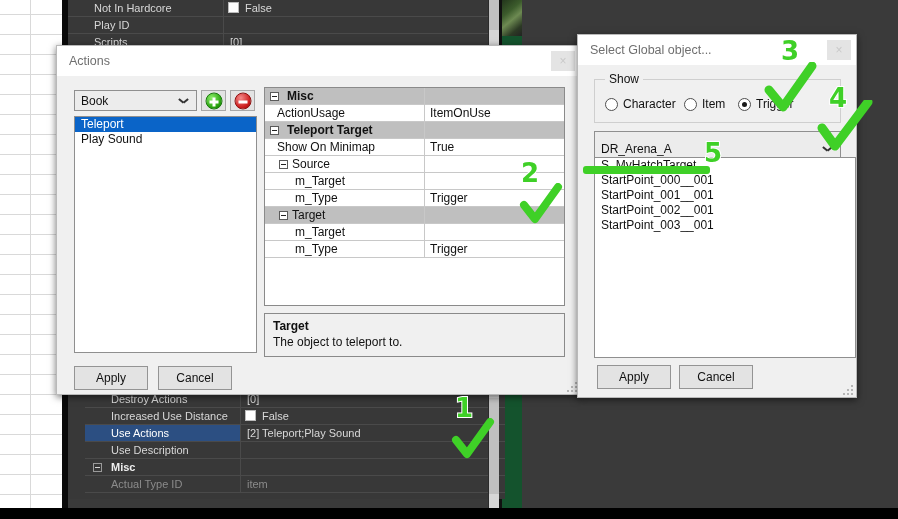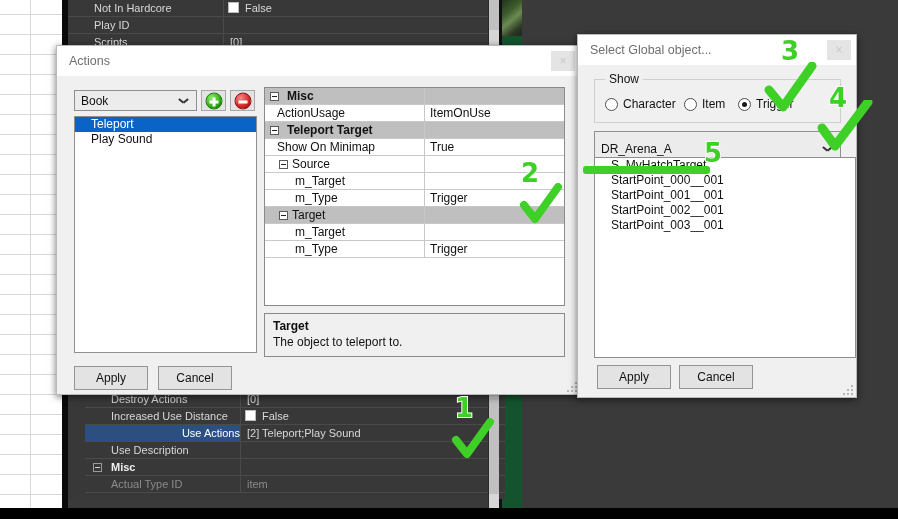--- a/index.html
+++ b/index.html
@@ -15,21 +15,21 @@
   .photo-patch{position:absolute;left:500px;top:0;width:22px;height:36px;
       background:linear-gradient(140deg,#20311a 0%,#3c5c2c 35%,#6d8a52 55%,#2c3a24 80%,#222 100%);}
 
   
   .pgrid{position:absolute;background:#383838;overflow:hidden;}
   .pgrid .row{position:relative;height:17px;box-sizing:border-box;border-bottom:1px solid #4a4a4a;}
   .pgrid .lbl{position:absolute;left:0;top:0;width:155px;height:16px;line-height:16px;
       padding-left:26px;box-sizing:border-box;color:#d8d8d8;font-size:11px;white-space:nowrap;overflow:hidden;}
   .pgrid .val{position:absolute;left:156px;top:0;right:0;height:16px;line-height:16px;
       padding-left:6px;box-sizing:border-box;color:#d8d8d8;font-size:11px;white-space:nowrap;overflow:hidden;}
-  .pgrid .row.sel .lbl{background:#2c4f82;color:#fff;text-align:right;}
+  .pgrid .row.sel .lbl{background:#2c4f82;color:#fff;}
   .pgrid .row.cat .lbl{font-weight:bold;color:#eee;padding-left:26px;}
   .pgrid .row.cat{background:#383838;}
   .pgrid .row.dim .lbl,.pgrid .row.dim .val{color:#8b8b8b;}
   .pgrid .sep{position:absolute;left:155px;top:0;width:1px;height:17px;background:#4a4a4a;}
   .pgrid .expander{position:absolute;left:8px;top:4px;width:9px;height:9px;border:1px solid #9a9a9a;
       background:#383838;box-sizing:border-box;}
   .pgrid .expander:after{content:"";position:absolute;left:1px;top:3px;width:5px;height:1px;background:#d8d8d8;}
   .pgrid .cbox{position:absolute;left:4px;top:2px;width:11px;height:11px;background:#fff;border:1px solid #bbb;box-sizing:border-box;}
   .pgrid .valtxt{position:absolute;left:21px;top:0;height:16px;line-height:16px;font-size:11px;color:#d8d8d8;}
 
@@ -56,21 +56,21 @@
 
   .rbtn{position:absolute;width:60px;height:16px;}
   .rbtn .circ{position:absolute;left:0;top:1px;width:13px;height:13px;border:1.6px solid #4f4f4f;border-radius:50%;background:#fff;box-sizing:border-box;}
   .rbtn.on .circ:after{content:"";position:absolute;left:3px;top:3px;width:5px;height:5px;border-radius:50%;background:#1a1a1a;}
   .rbtn .rlbl{position:absolute;left:18px;top:0;font-size:12px;line-height:15px;color:#111;white-space:nowrap;}
 
   .gbox{position:absolute;box-sizing:border-box;border:1px solid #cfcfcf;background:#f0f0f0;}
   .gbox .gtitle{position:absolute;left:10px;top:-8px;padding:0 4px;background:#f0f0f0;font-size:12px;color:#111;}
 
   .listbox{position:absolute;box-sizing:border-box;background:#fff;border:1px solid #8f8f8f;overflow:hidden;}
-  .listbox .li{height:15px;line-height:15px;padding-left:16px;font-size:12px;color:#111;white-space:nowrap;}
+  .listbox .li{height:15px;line-height:15px;padding-left:6px;font-size:12px;color:#111;white-space:nowrap;}
   .listbox .li.sel{background:#0a64c8;color:#fff;}
 
   .btn{position:absolute;box-sizing:border-box;background:#e3e3e3;border:1px solid #949494;
       font-size:12px;color:#111;text-align:center;}
   .btn span{display:block;line-height:22px;}
 
   .iconbtn{position:absolute;box-sizing:border-box;background:#e3e3e3;border:1px solid #a8a8a8;}
   .circbtn{position:absolute;left:50%;top:50%;transform:translate(-50%,-50%);width:17px;height:17px;border-radius:50%;}
   .circ-green{background:radial-gradient(circle at 35% 30%,#8ef06a,#2aa310 65%,#14660a);border:1px solid #1a7a0d;box-sizing:border-box;}
   .circ-red{background:radial-gradient(circle at 35% 30%,#f58b8b,#cc1d1d 65%,#8c0d0d);border:1px solid #8f1010;box-sizing:border-box;}

